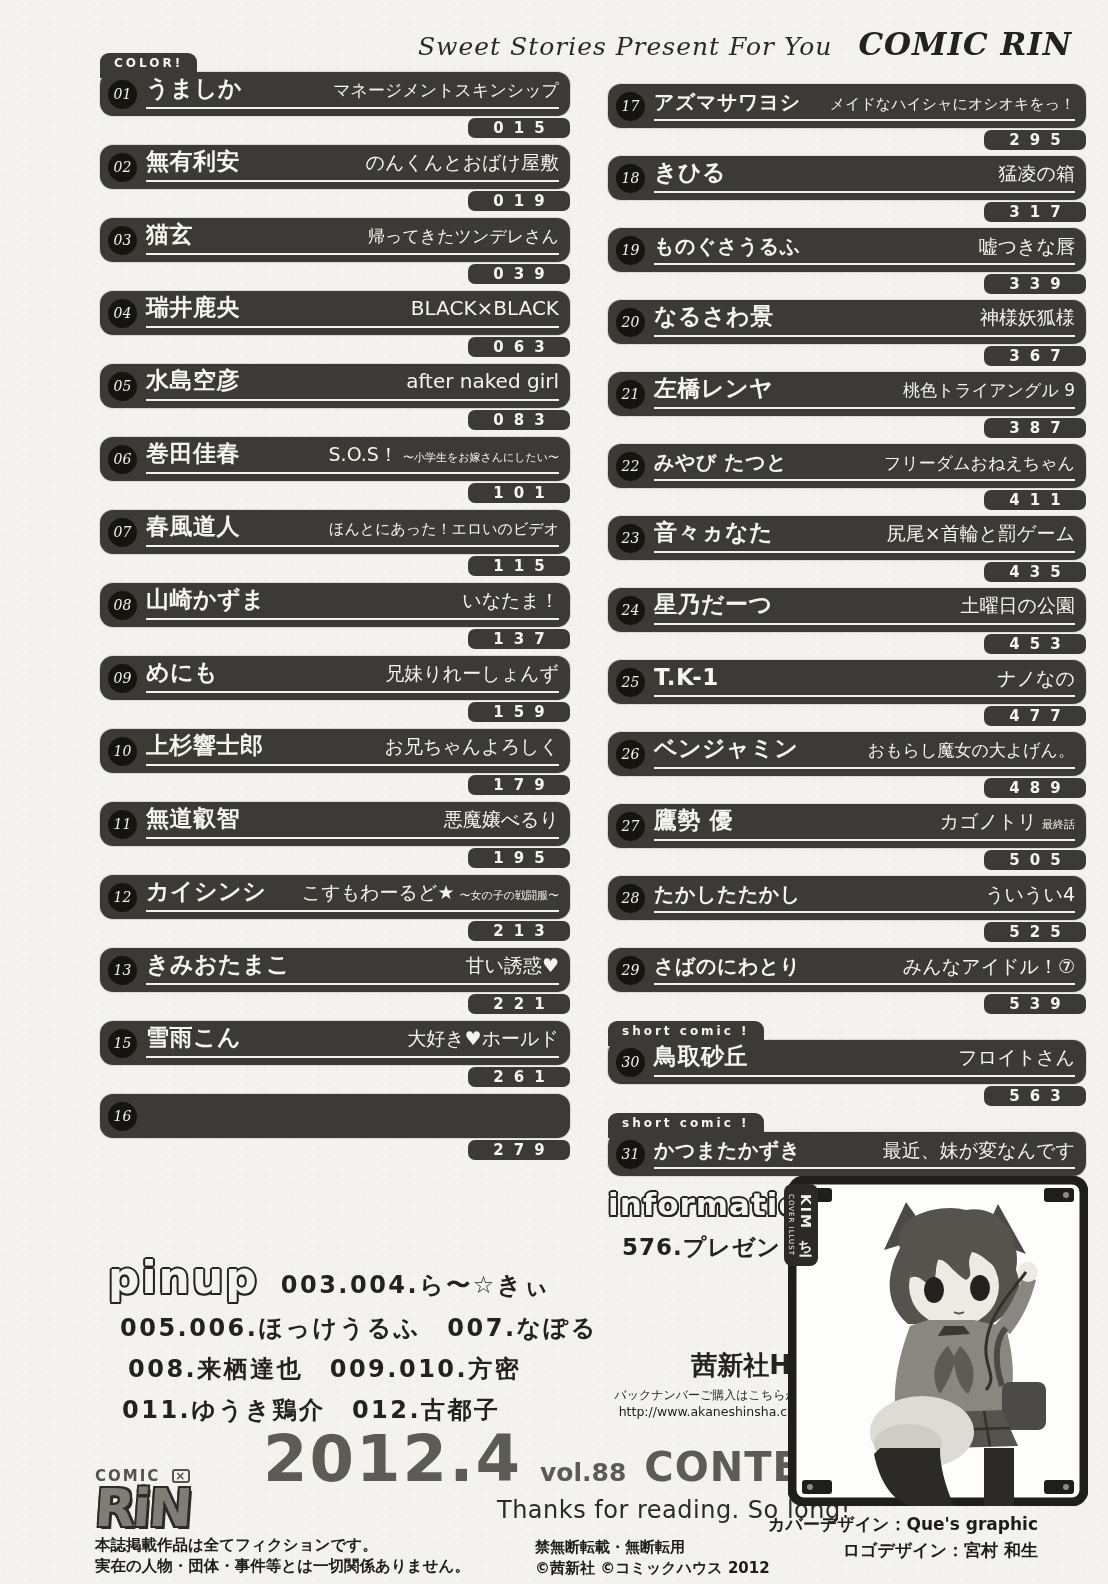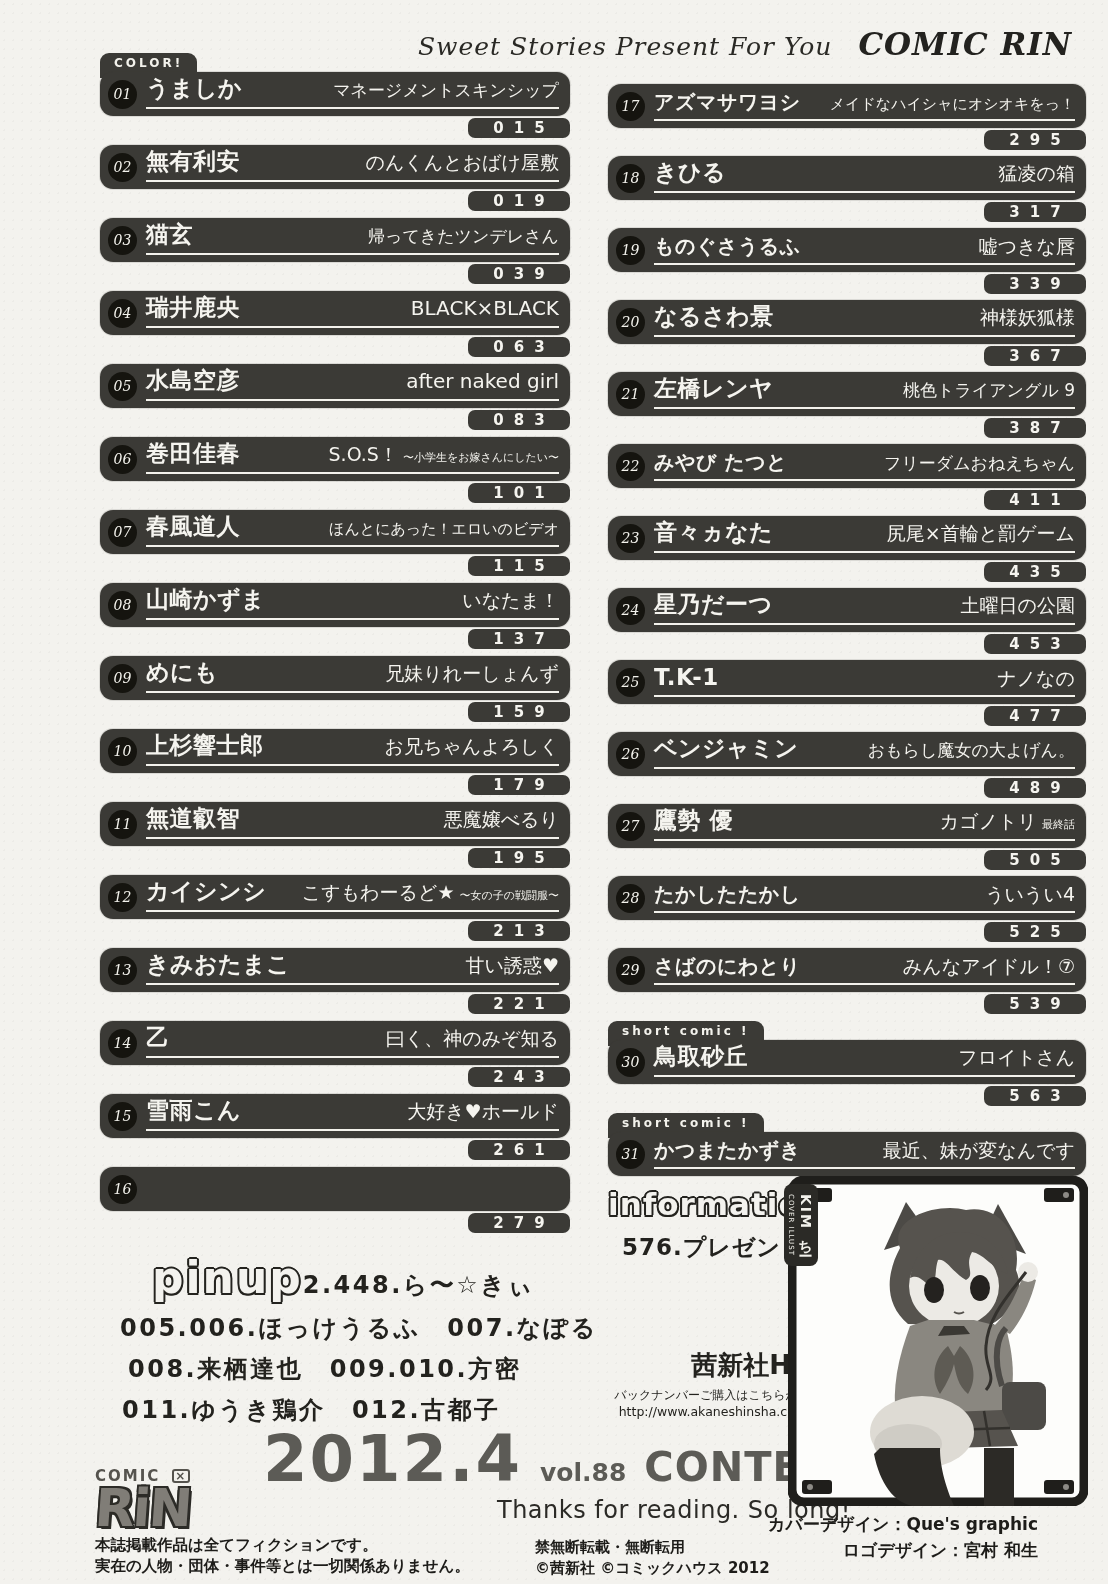--- a/index.html
+++ b/index.html
@@ -43,21 +43,21 @@
         letter-spacing:10px;text-indent:10px;}
   
   .info{position:absolute;left:608px;top:1186px;width:200px;}
   .outline-txt{color:#f3f2ee;font-weight:bold;
     text-shadow:2px 0 0 #24231f,-2px 0 0 #24231f,0 2px 0 #24231f,0 -2px 0 #24231f,
                 1.5px 1.5px 0 #24231f,-1.5px -1.5px 0 #24231f,1.5px -1.5px 0 #24231f,-1.5px 1.5px 0 #24231f;}
   .info-head{font-size:31px;letter-spacing:1px;}
   .info-line{font-size:23px;font-weight:bold;color:#23221e;margin:10px 0 0 14px;letter-spacing:1px;}
   
   .pinup{position:absolute;left:108px;top:1252px;width:560px;color:#23221e;}
-  .pinup-row1{display:flex;align-items:baseline;margin-left:44px;}
+  .pinup-row1{display:flex;align-items:baseline;gap:22px;}
   .pinup-head{font-size:44px;letter-spacing:2px;}
   .pinup-line{font-size:24px;font-weight:bold;letter-spacing:2.5px;margin-top:9px;white-space:nowrap;}
   .pinup-line.l2{margin-left:12px;}
   .pinup-line.l3{margin-left:20px;}
   .pinup-line.l4{margin-left:14px;}
   
   .publisher{position:absolute;left:600px;top:1348px;width:210px;text-align:right;color:#23221e;}
   .pub-hp{font-size:26px;font-weight:bold;}
   .pub-back{font-size:12px;margin-top:4px;}
   .pub-url{font-size:12.5px;}
@@ -274,34 +274,20 @@
             <span class="title">甘い誘惑♥</span>
 
           </span>
         </span>
       </div>
       <div class="chip">221</div>
     </div>
       <div class="entry">
 
       <div class="bar">
-        <span class="num">14</span>
-        <span class="line">
-          <span class="author">乙</span>
-          <span class="ttl">
-            <span class="title">曰く、神のみぞ知る</span>
-
-          </span>
-        </span>
-      </div>
-      <div class="chip">243</div>
-    </div>
-      <div class="entry">
-
-      <div class="bar">
         <span class="num">15</span>
         <span class="line">
           <span class="author">雪雨こん</span>
           <span class="ttl">
             <span class="title">大好き♥ホールド</span>
 
           </span>
         </span>
       </div>
       <div class="chip">261</div>
@@ -528,21 +514,21 @@
     </div>
 
   <div class="info">
     <div class="info-head outline-txt">information</div>
     <div class="info-line">576.プレゼント</div>
   </div>
 
   <div class="pinup">
     <div class="pinup-row1">
       <span class="pinup-head outline-txt">pinup</span>
-      <span class="pinup-line">2.448.ら〜☆きぃ</span>
+      <span class="pinup-line">003.004.ら〜☆きぃ</span>
     </div>
     <div class="pinup-line l2">005.006.ほっけうるふ　007.なぽる</div>
     <div class="pinup-line l3">008.来栖達也　009.010.方密</div>
     <div class="pinup-line l4">011.ゆうき鶏介　012.古都子</div>
   </div>
 
   <div class="publisher">
     <div class="pub-hp">茜新社HP</div>
     <div class="pub-back">バックナンバーご購入はこちらから</div>
     <div class="pub-url">http://www.akaneshinsha.co.jp</div>

